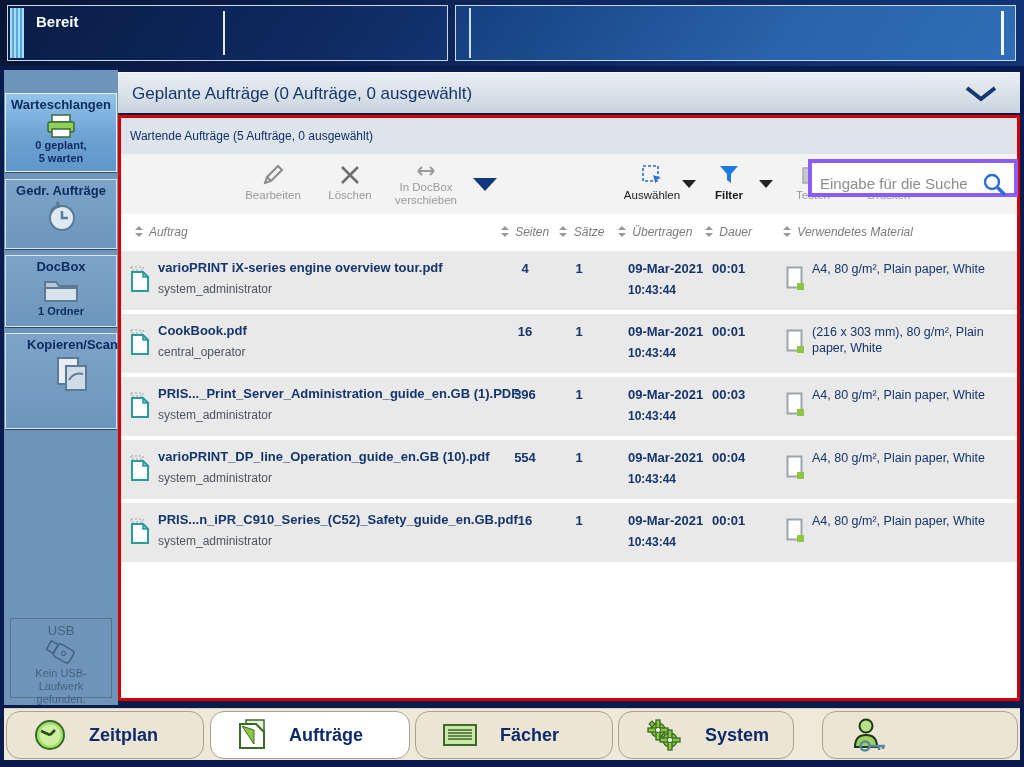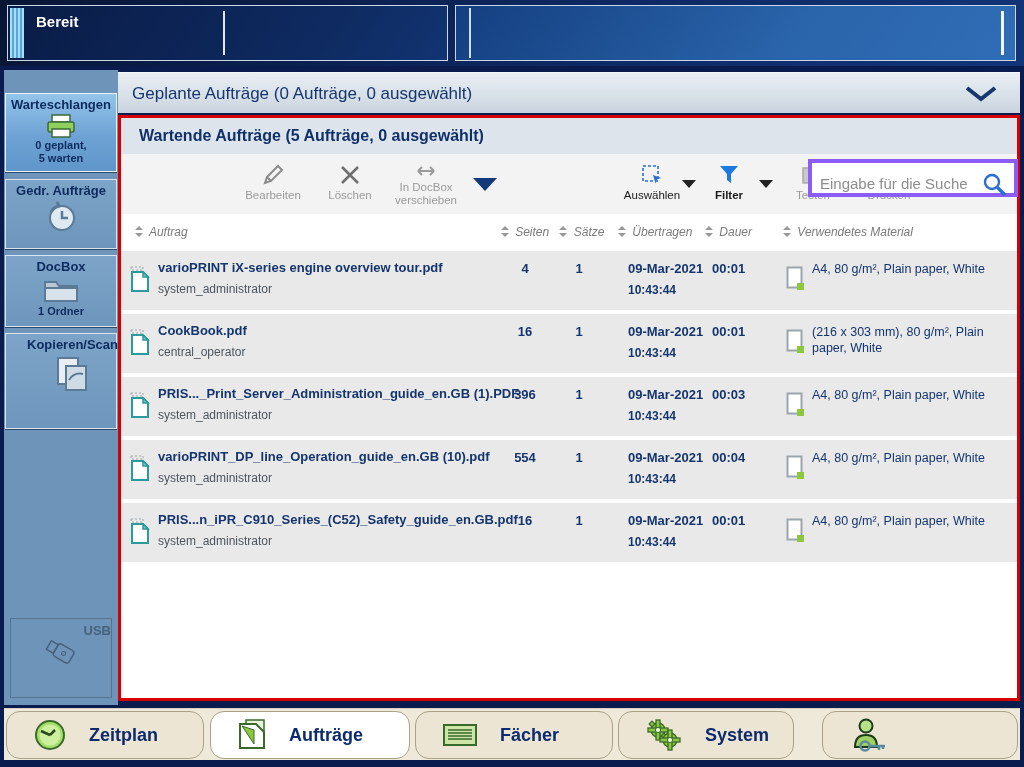--- a/index.html
+++ b/index.html
@@ -29,35 +29,35 @@
   .side-item { position:absolute; left:1px; right:1px; border:1px solid #d9e6f2;
     background:linear-gradient(#7fa3c6,#6e94ba); text-align:center; cursor:pointer;
     color:#0d2b5e; background:linear-gradient(#7da4c8 0%,#6e96bc 100%); box-shadow:0 1px 0 #2a4a6a;margin-top:12px; }
   .side-item.selected { background:linear-gradient(#93c4ea 0%,#6ea2d4 55%,#5f96ca 100%);
     border:1px solid #e8f2fa; }
   .side-label { font-size:13px; font-weight:bold; padding-top:3px; white-space:nowrap; }
   .side-sub { font-size:11px; font-weight:bold; line-height:13px; }
   .side-icon { margin:2px auto 1px auto; display:block; }
   .usb-box { position:absolute; left:6px; right:6px; top:548px; height:80px;
     border:1px solid #57748e; text-align:center; color:#46627c; }
-  .usb-label { font-size:13px; font-weight:bold; padding-top:4px;text-align:right; }
+  .usb-label { font-size:13px; font-weight:normal; padding-top:4px; }
   .usb-msg { font-size:11px; line-height:13px; padding:1px 4px; }
 
   
   .geplante-bar { position:absolute; left:118px; top:72px; width:902px; height:41px;
     background:linear-gradient(#e9eef3 0%,#d4dde5 70%,#c9d3dd 100%);
     border-top:1px solid #f2f6fa; }
   .geplante-title { position:absolute; left:14px; top:11px; font-size:17px; color:#16366e; }
   .chevron { position:absolute; right:22px; top:13px; }
 
   
   .panel { position:absolute; left:118px; top:115px; width:902px; height:586px;
     border:3px solid #d60000; background:#ffffff; }
-  .panel-header { height:36px; background:#dde4ec; line-height:36px; padding-left:18px;
-    font-size:16px; font-weight:bold; color:#10306a; }
+  .panel-header { height:36px; background:#dde4ec; line-height:36px; padding-left:9px;
+    font-size:12px; font-weight:normal; color:#10306a; }
   .toolbar { position:relative; height:60px; background:#f3f3f3; }
   .tb-btn { position:absolute; top:7px; width:74px; text-align:center; cursor:pointer; }
   .tb-ico { height:28px; display:flex; align-items:center; justify-content:center; }
   .tb-label { font-size:11.5px; line-height:13px; }
   .tb-btn.disabled .tb-label { color:#9a9a9a; }
   .tb-btn.enabled .tb-label { color:#1b1b1b; }
   .tri-big { width:0; height:0; border-left:12px solid transparent; border-right:12px solid transparent;
     border-top:13px solid #123a7a; position:absolute; left:352px; top:24px; cursor:pointer; }
   .tri-sm { width:0; height:0; border-left:7px solid transparent; border-right:7px solid transparent;
     border-top:8px solid #222; position:absolute; top:26px; cursor:pointer; }
@@ -153,20 +153,21 @@
 
   <div class="usb-box">
     <div class="usb-label">USB</div>
     <svg width="34" height="26" viewBox="0 0 34 26" style="display:block;margin:1px auto;">
       <g transform="rotate(30 17 13)">
         <rect x="3" y="8" width="8" height="10" fill="none" stroke="#46627c" stroke-width="1.5"></rect>
         <rect x="11" y="6" width="18" height="14" rx="3" fill="none" stroke="#46627c" stroke-width="1.5"></rect>
         <circle cx="20" cy="13" r="2" fill="none" stroke="#46627c" stroke-width="1"></circle>
       </g>
     </svg>
+    <div class="usb-msg">Kein USB-Laufwerk gefunden.</div>
   </div>
 </div>
 
 <div class="geplante-bar">
   <div class="geplante-title">Geplante Aufträge (0 Aufträge, 0 ausgewählt)</div>
   <svg class="chevron" width="34" height="16" viewBox="0 0 34 16">
     <polyline points="3,2 17,13 31,2" fill="none" stroke="#16366e" stroke-width="4"></polyline>
   </svg>
 </div>
 

